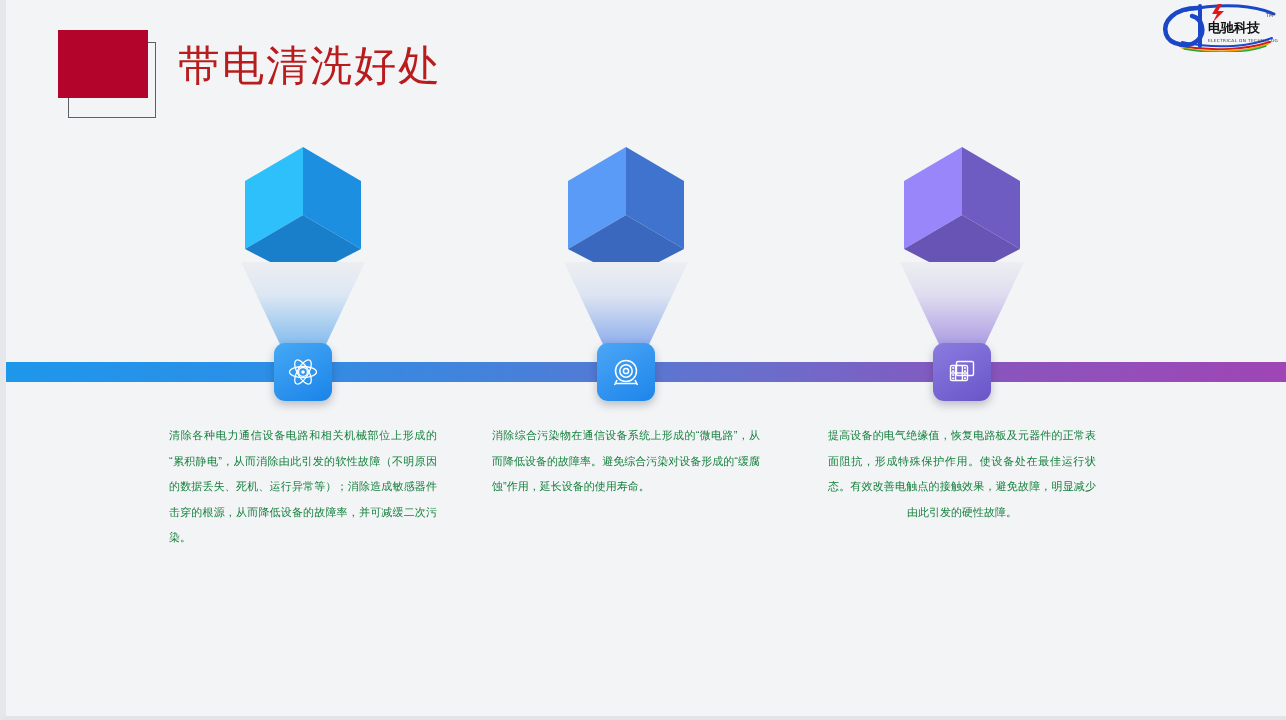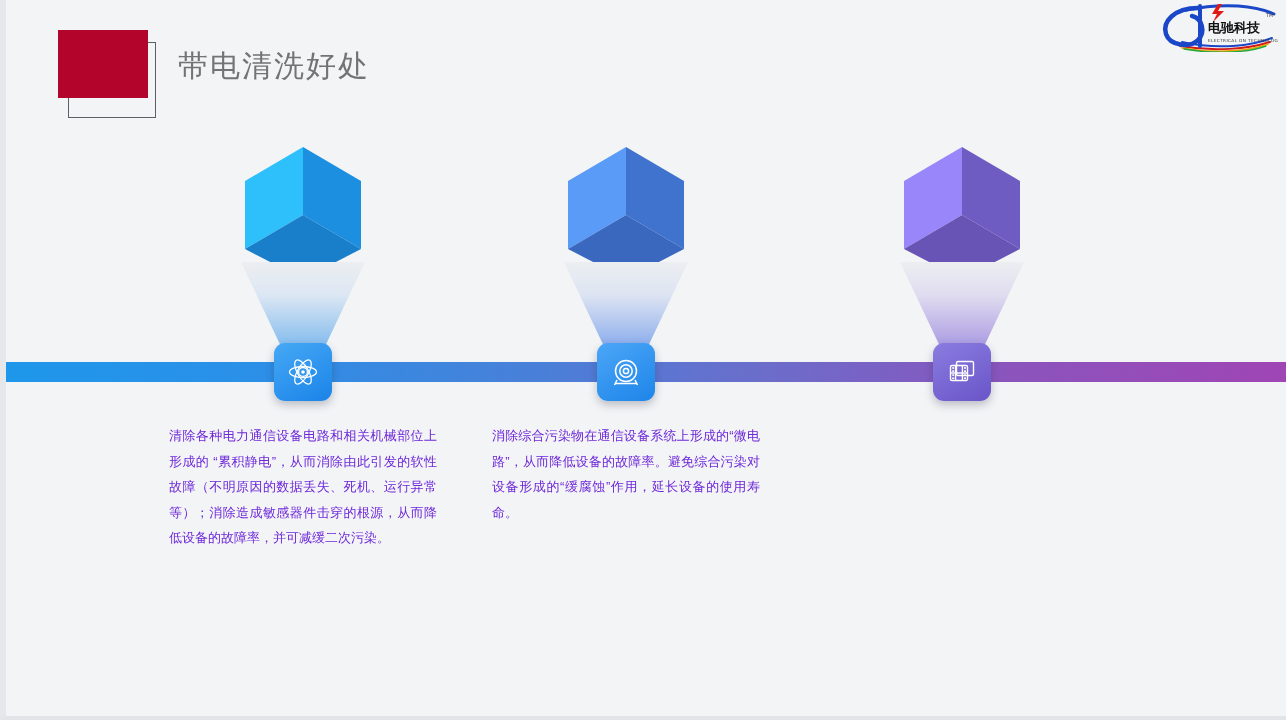--- a/index.html
+++ b/index.html
@@ -51,23 +51,23 @@
     left: 0px;
     top: 0px;
     width: 90px;
     height: 68px;
     background: #b3042b;
   }
   .title-text {
     position: absolute;
     left: 120px;
     top: 4px;
-    font-size: 30px;
+    font-size: 42px;
     line-height: 64px;
-    color: #737373;
+    color: #b91c1c;
     letter-spacing: 2px;
     white-space: nowrap;
     font-weight: 400;
   }
 
   
   #timeline-bar {
     position: absolute;
     left: 0;
     top: 362px;
@@ -139,23 +139,23 @@
   .badge-1 { background: linear-gradient(150deg, #4ca6f6 0%, #1d85ea 100%); }
   .badge-2 { background: linear-gradient(150deg, #8a7ce0 0%, #6a55c8 100%); }
 
   
   .col-text {
     position: absolute;
     left: 50%;
     top: 423px;
     width: 268px;
     margin-left: -134px;
-    font-size: 13px;
+    font-size: 11px;
     line-height: 25.5px;
-    color: #6d28d9;
+    color: #15803d;
     text-align: justify;
     text-justify: inter-ideograph;
     font-family: "Liberation Sans", "DejaVu Sans", sans-serif;
   }
   #col-2 .col-text { text-align: center; }
   #col-2 .col-text { text-align: justify; text-align-last: center; }
 </style>
 </head>
 <body>
 
@@ -274,15 +274,16 @@
           <rect x="6.2" y="18.3" width="2" height="1.6"></rect>
           <rect x="6.2" y="21.4" width="2" height="1.6"></rect>
           <rect x="18" y="11.2" width="2" height="1.6"></rect>
           <rect x="18" y="14.3" width="2" height="1.6"></rect>
           <rect x="18" y="18.3" width="2" height="1.6"></rect>
           <rect x="18" y="21.4" width="2" height="1.6"></rect>
         </g>
       </svg>
     </div>
 
+    <div class="col-text">提高设备的电气绝缘值，恢复电路板及元器件的正常表面阻抗，形成特殊保护作用。使设备处在最佳运行状态。有效改善电触点的接触效果，避免故障，明显减少由此引发的硬性故障。</div>
   </div>
 
 </div>
 
 </body></html>

